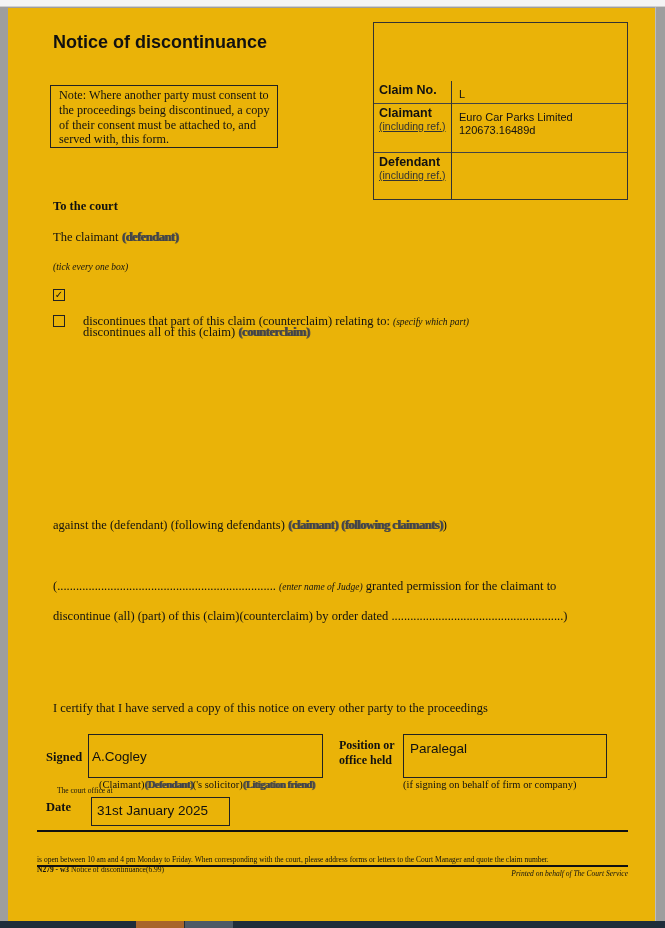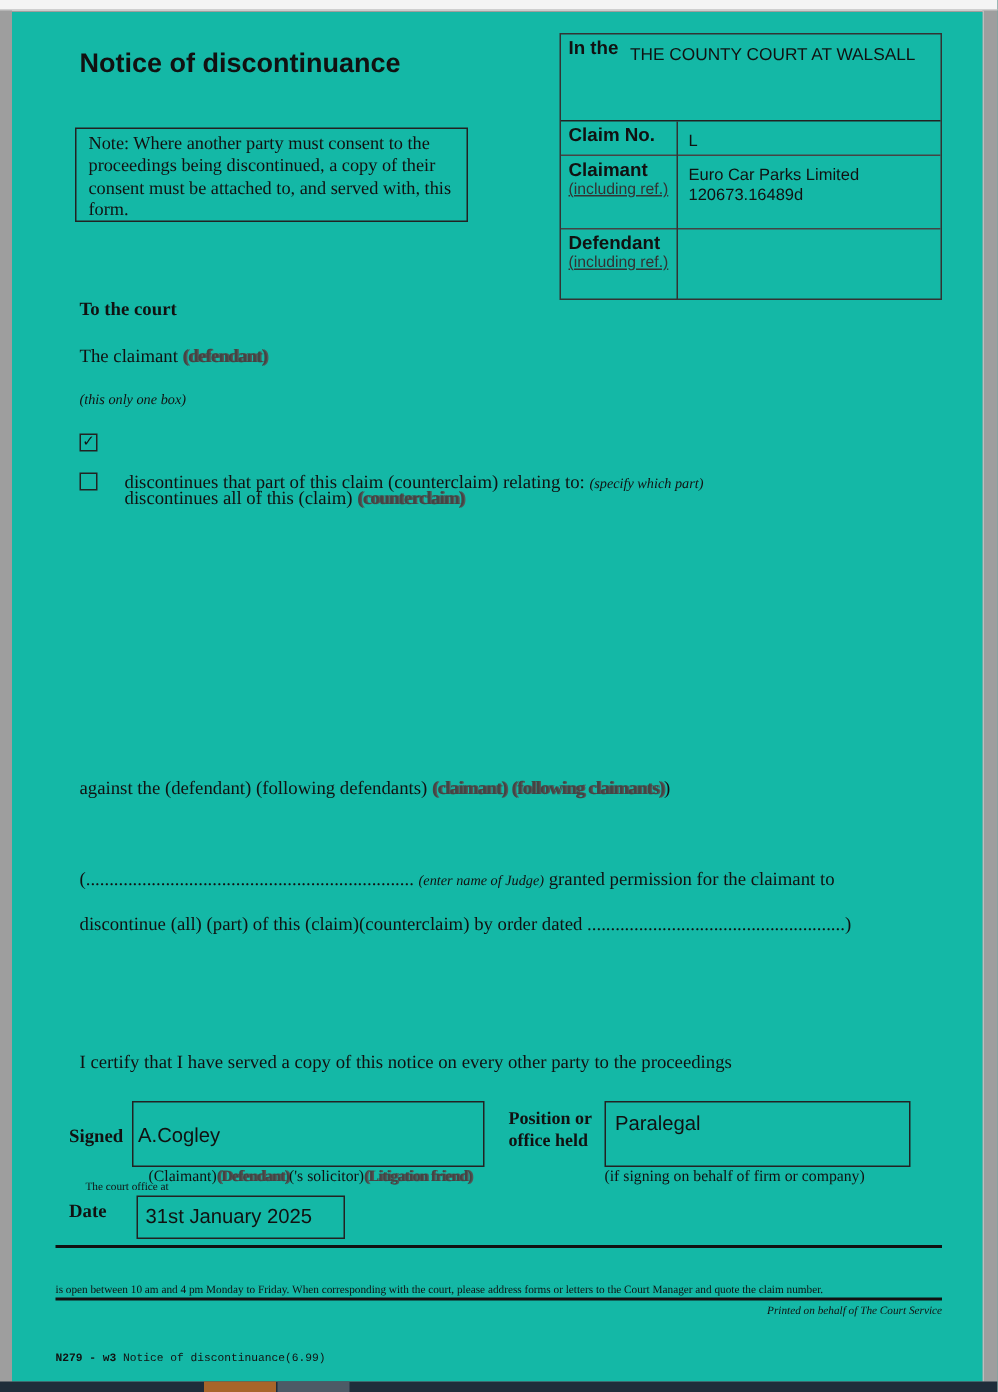--- a/index.html
+++ b/index.html
@@ -2,31 +2,31 @@
 <html><head>
 <meta charset="utf-8">
 <style>
   * { box-sizing: border-box; margin: 0; padding: 0; }
   html, body { width: 665px; height: 928px; overflow: hidden; background: #9e9e9e; }
   body { position: relative; font-family: "Liberation Serif", serif; color: #111; }
 
   .topstrip { position: absolute; left: 0; top: 0; width: 665px; height: 7px; background: #f4f4f4; border-bottom: 1px solid #cfcfcf; }
   .gutter-left { position: absolute; left: 0; top: 7px; width: 8px; height: 914px; background: #9e9e9e; }
   .gutter-right { position: absolute; left: 655px; top: 7px; width: 10px; height: 914px; background: #9e9e9e; border-left: 1px solid #bdbdbd; }
-  .page { position: absolute; left: 8px; top: 8px; width: 647px; height: 913px; background: #14b8a6; }
+  .page { position: absolute; left: 8px; top: 8px; width: 647px; height: 913px; background: #eab308; }
 
   .taskbar { position: absolute; left: 0; top: 921px; width: 665px; height: 7px; background: #1f2d3a; }
   .taskbar .seg-orange { position: absolute; left: 136px; top: 0; width: 48px; height: 7px; background: #a8652a; }
   .taskbar .seg-gray { position: absolute; left: 185px; top: 0; width: 48px; height: 7px; background: #4d5a66; }
 
   .abs { position: absolute; }
 
   .title { left: 45px; top: 24px; font-family: "Liberation Sans", sans-serif; font-weight: bold; font-size: 18px; }
 
-  .note { left: 42px; top: 77px; width: 262px; height: 63px; border: 1px solid #222; padding: 2px 0 0 8px; font-size: 12.2px; line-height: 14.8px; }
+  .note { left: 42px; top: 77px; width: 228px; height: 63px; border: 1px solid #222; padding: 2px 0 0 8px; font-size: 12.2px; line-height: 14.8px; }
 
   .court-box { left: 365px; top: 14px; width: 255px; height: 178px; border: 1.5px solid #333; }
   .court-box .in-the-row { position: absolute; left: 0; top: 0; width: 100%; height: 58px; border-bottom: 1.5px solid #222; }
   .in-the-label { position: absolute; left: 5px; top: 2px; font-family: "Liberation Sans", sans-serif; font-weight: bold; font-size: 12.5px; }
   .in-the-value { position: absolute; left: 46px; top: 8px; font-family: "Liberation Sans", sans-serif; font-size: 11.5px; }
   .row { position: absolute; left: 0; width: 100%; border-bottom: 1px solid #444; }
   .row .lbl { position: absolute; left: 5px; top: 3px; font-family: "Liberation Sans", sans-serif; }
   .row .lbl b { font-size: 12.5px; display: block; line-height: 13px; }
   .row .lbl span { font-size: 10.5px; display: block; line-height: 12px; color: #333; text-decoration: underline; }
   .row .val { position: absolute; left: 85px; top: 5px; font-family: "Liberation Sans", sans-serif; font-size: 11px; line-height: 13px; }
@@ -51,24 +51,20 @@
 <div class="gutter-left"></div>
 <div class="gutter-right"></div>
 
 <div class="page">
 
   <div class="abs title">Notice of discontinuance</div>
 
   <div class="abs note">Note: Where another party must consent to the proceedings being discontinued, a copy of their consent must be attached to, and served with, this form.</div>
 
   <div class="abs court-box">
-    <div class="in-the-row">
-      <span class="in-the-label">In the</span>
-      <span class="in-the-value">THE COUNTY COURT AT WALSALL</span>
-    </div>
     <div class="row" style="top:58px;height:23px;">
       <span class="lbl">
           <b>Claim No.</b>
         </span>
       <span class="val" style="top:7px;">L</span>
     </div>
     <div class="row" style="top:81px;height:49px;">
       <span class="lbl">
         <b>Claimant</b>
         <span>(including ref.)</span>
@@ -87,21 +83,21 @@
     </div>
     <div class="col-split"></div>
   </div>
 
   <div class="abs t" style="left:45px;top:191px;font-weight:bold;">To the court</div>
 
   <div class="abs t" style="left:45px;top:222px;">
     <span>The claimant </span><span class="strike">(defendant)</span>
   </div>
 
-  <div class="abs small-it" style="left:45px;top:254px;">(this only one box)</div>
+  <div class="abs small-it" style="left:45px;top:254px;">(tick every one box)</div>
 
   <div class="abs cb" style="left:45px;top:281px;">✓</div>
   <div class="abs t" style="left:75px;top:278px;margin-top:39px;">
     <span>discontinues all of this (claim) </span><span class="strike">(counterclaim)</span><span></span>
   </div>
 
   <div class="abs cb" style="left:45px;top:307px;"></div>
   <div class="abs t" style="left:75px;top:306px;">
     <span>discontinues that part of this claim (counterclaim) relating to: </span><span class="small-it">(specify which part)</span>
   </div>
@@ -134,21 +130,21 @@
   <div class="abs sig-box" style="left:395px;top:726px;width:204px;height:44px;padding:6px 0 0 6px;">Paralegal</div>
   <div class="abs" style="left:395px;top:771px;font-size:10.5px;">(if signing on behalf of firm or company)</div>
 
   <div class="abs bold-lbl" style="left:38px;top:792px;">Date</div>
   <div class="abs sig-box" style="left:83px;top:789px;width:139px;height:29px;padding:5px 0 0 5px;">31st January 2025</div>
 
   <div class="rule" style="top:822px;"></div>
   <div class="abs footer-small" style="left:29px;top:778px;margin-left:20px;">The court office at</div>
   <div class="abs footer-small" style="left:29px;top:847px;white-space:nowrap;">is open between 10 am and 4 pm Monday to Friday.  When corresponding with the court, please address forms or letters to the Court Manager and quote the claim number.</div>
   <div class="rule" style="top:857px;height:1.5px;"></div>
-  <div class="abs footer-small" style="left:29px;top:894px;font-family:Liberation Mono, monospace;">
+  <div class="abs footer-small" style="left:29px;top:857px;">
     <b>N279 - w3</b> <span>Notice of discontinuance(6.99)</span>
   </div>
   <div class="abs footer-small" style="right:27px;top:861px;font-style:italic;">Printed on behalf of The Court Service</div>
 </div>
 
 <div class="taskbar">
   <div class="seg-orange"></div>
   <div class="seg-gray"></div>
 </div>
 

